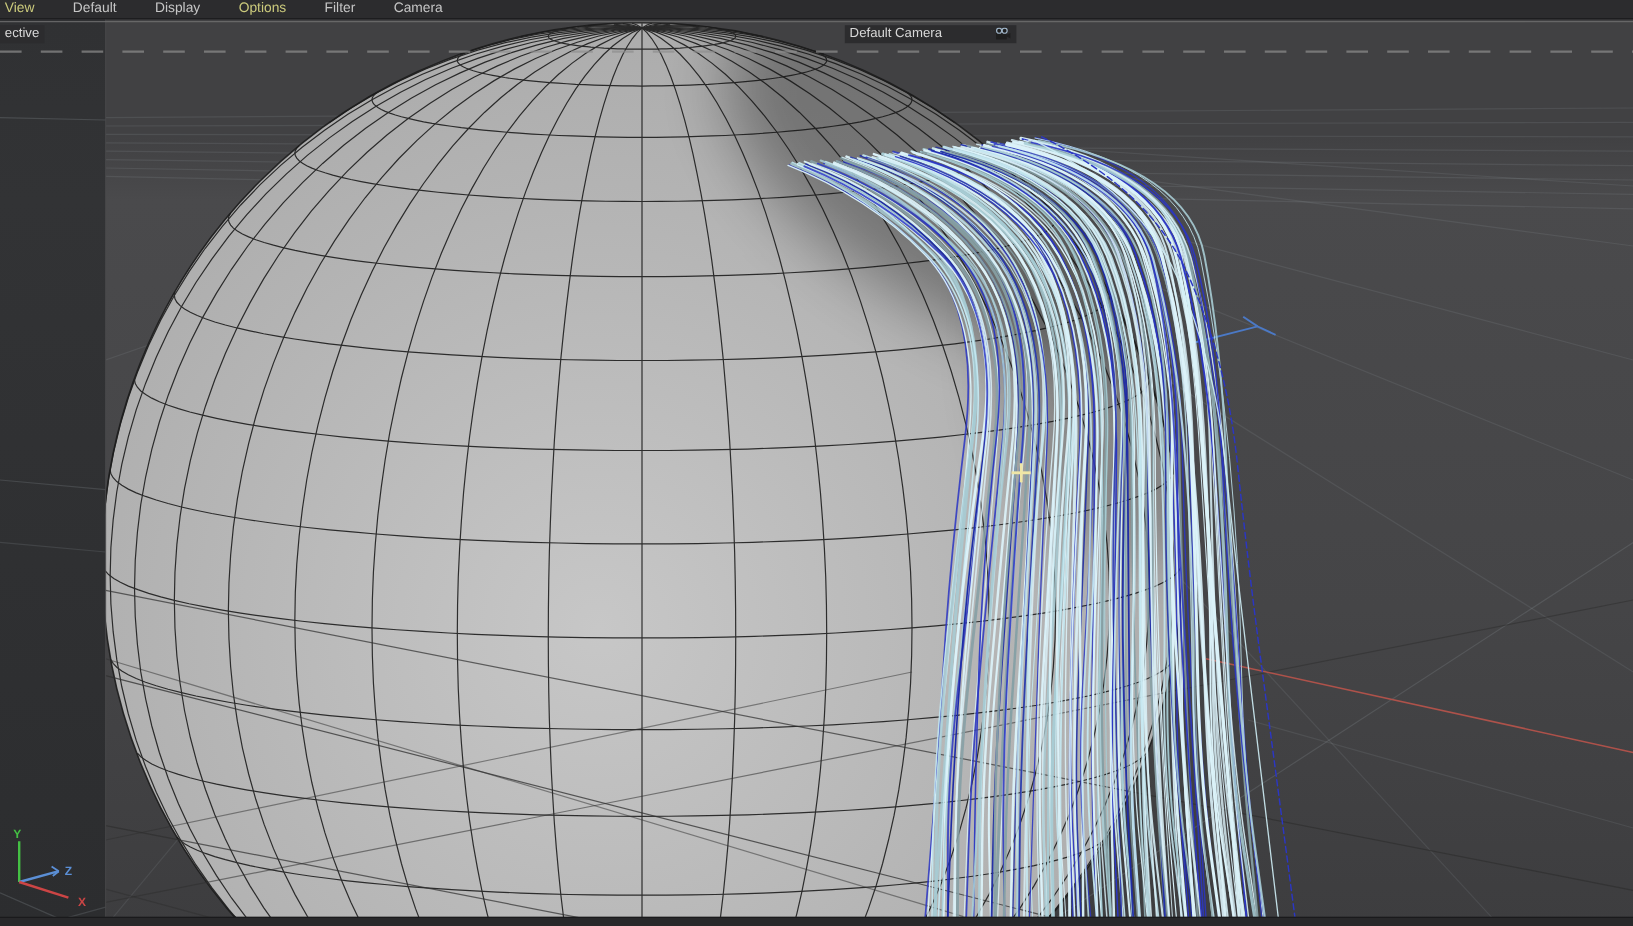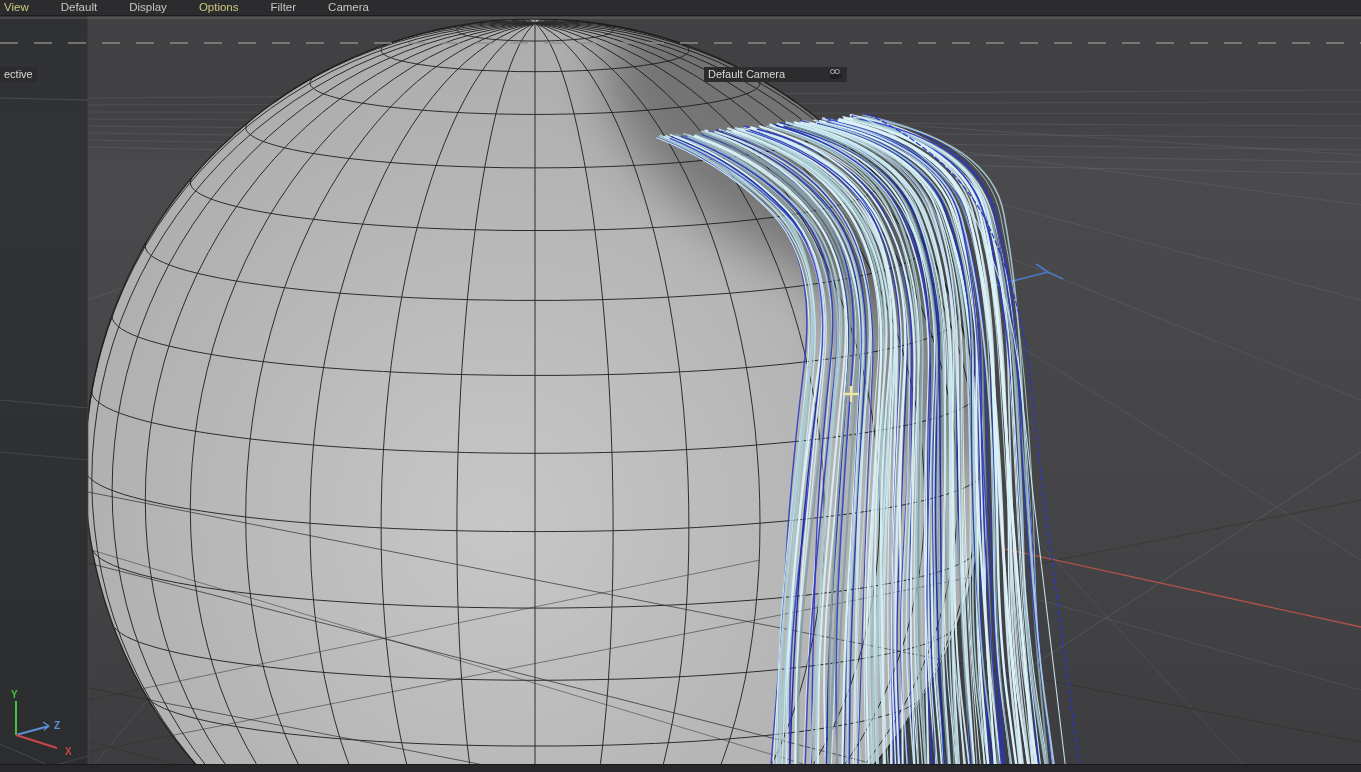--- a/index.html
+++ b/index.html
@@ -4,21 +4,21 @@
 <style>
   html,body{margin:0;padding:0;background:#222;}
   body{width:1361px;height:772px;position:relative;overflow:hidden;
        font-family:"Liberation Sans",sans-serif;-webkit-font-smoothing:antialiased;}
   #menu-bar{position:absolute;left:0;top:0;width:100%;height:16px;display:flex;
        align-items:center;gap:32px;padding-left:4px;box-sizing:border-box;
        border-bottom:1px solid #1d1d1f;z-index:30;}
   .menu-item{font-size:11.5px;line-height:15px;cursor:default;white-space:nowrap;}
   #scene{position:absolute;left:0;top:0;width:1361px;height:772px;z-index:1;}
   .vp-label{position:absolute;z-index:20;font-size:11px;line-height:15px;
-       padding:0 4px;display:flex;align-items:center;gap:3px;margin-top:46px;}
+       padding:0 4px;display:flex;align-items:center;gap:3px;}
   #camera-label{left:704px;top:21px;}
   #pane-label{left:0;top:21px;}
   #bottom-strip{position:absolute;left:0;top:764px;width:100%;height:8px;z-index:25;
        border-top:1px solid #1a1a1c;box-sizing:border-box;}
 </style>
 </head>
 <body>
 
 <svg id="scene" xmlns="http://www.w3.org/2000/svg" width="1361" height="772" viewBox="0 0 1361 772">
     <defs>

